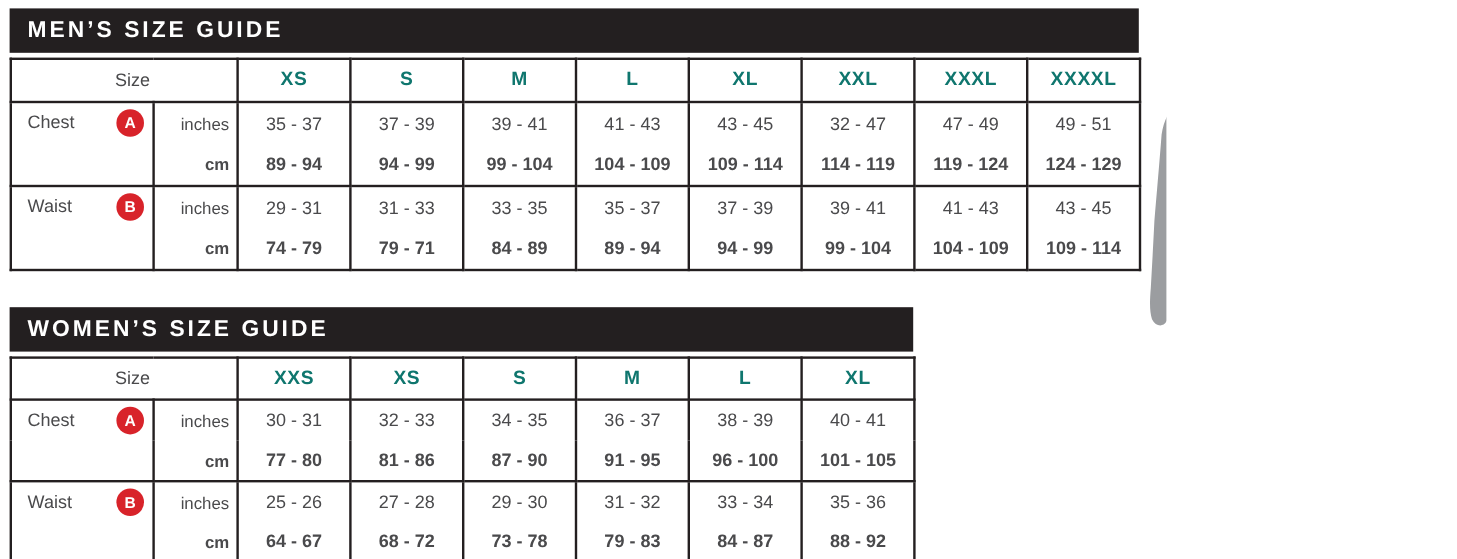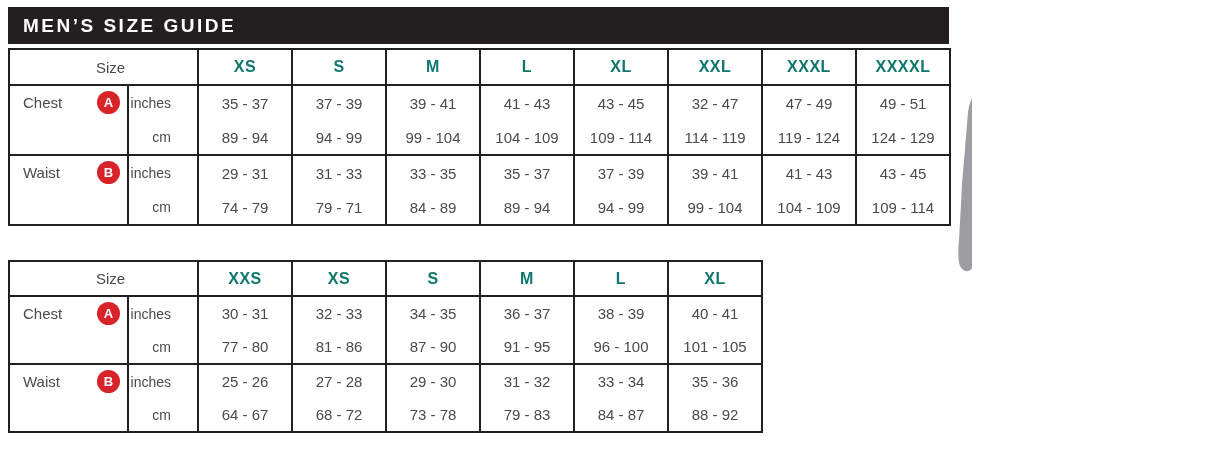--- a/index.html
+++ b/index.html
@@ -9,29 +9,29 @@
   .guide.men{top:7px;width:941px;}
   .guide.women{top:256px;width:753px;}
   .bar{background:#231F20;color:#ffffff;height:37px;display:flex;align-items:center;
        padding-left:15px;box-sizing:border-box;font-size:19px;font-weight:bold;letter-spacing:2.5px;}
   table{border-collapse:collapse;table-layout:fixed;margin-top:4px;width:100%;}
   td,th{border:2px solid #231F20;height:34px;text-align:center;vertical-align:middle;
         font-size:15px;font-weight:normal;color:#4A4A4C;padding:0;background:#fff;}
   .women td,.women th{height:33px;}
   th.size-col{font-weight:bold;color:#0f766e;font-size:16px;letter-spacing:0.5px;}
   td.size-label{text-align:center;padding-left:14px;font-size:15px;}
-  td.unit{text-align:right;padding-right:26px;font-size:14px;}
+  td.unit{text-align:right;padding-right:6px;font-size:14px;}
   td.label-cell{vertical-align:top;}
   .label-inner{display:flex;align-items:center;justify-content:space-between;height:33px;
                padding:0 7px 0 13px;font-size:15px;}
   .badge{display:inline-flex;width:23px;height:23px;border-radius:50%;background:#D8232A;
          color:#fff;font-weight:bold;font-size:13px;align-items:center;justify-content:center;
          line-height:1;}
   td.nb{border-bottom-style:none;}
-  td.nt{border-top-style:none;}
+  td.nt{border-top-style:none;font-weight:bold;}
   .figures{position:absolute;left:948px;top:0;width:266px;height:466px;}
 </style>
 </head>
 <body>
 
 <div class="canvas">
 
   <section class="guide men">
     <div class="bar">MEN’S SIZE GUIDE</div>
     <table>
@@ -113,20 +113,21 @@
         <td class="nt">94 - 99</td>
         <td class="nt">99 - 104</td>
         <td class="nt">104 - 109</td>
         <td class="nt">109 - 114</td>
       </tr>
     </tbody>
       </table>
   </section>
 
   <section class="guide women">
+    <div class="bar">WOMEN’S SIZE GUIDE</div>
     <table>
       <colgroup>
         <col style="width:119px">
           <col style="width:70px">
         <col style="width:94px">
           <col style="width:94px">
           <col style="width:94px">
         <col style="width:94px">
           <col style="width:94px">
           <col style="width:94px">

